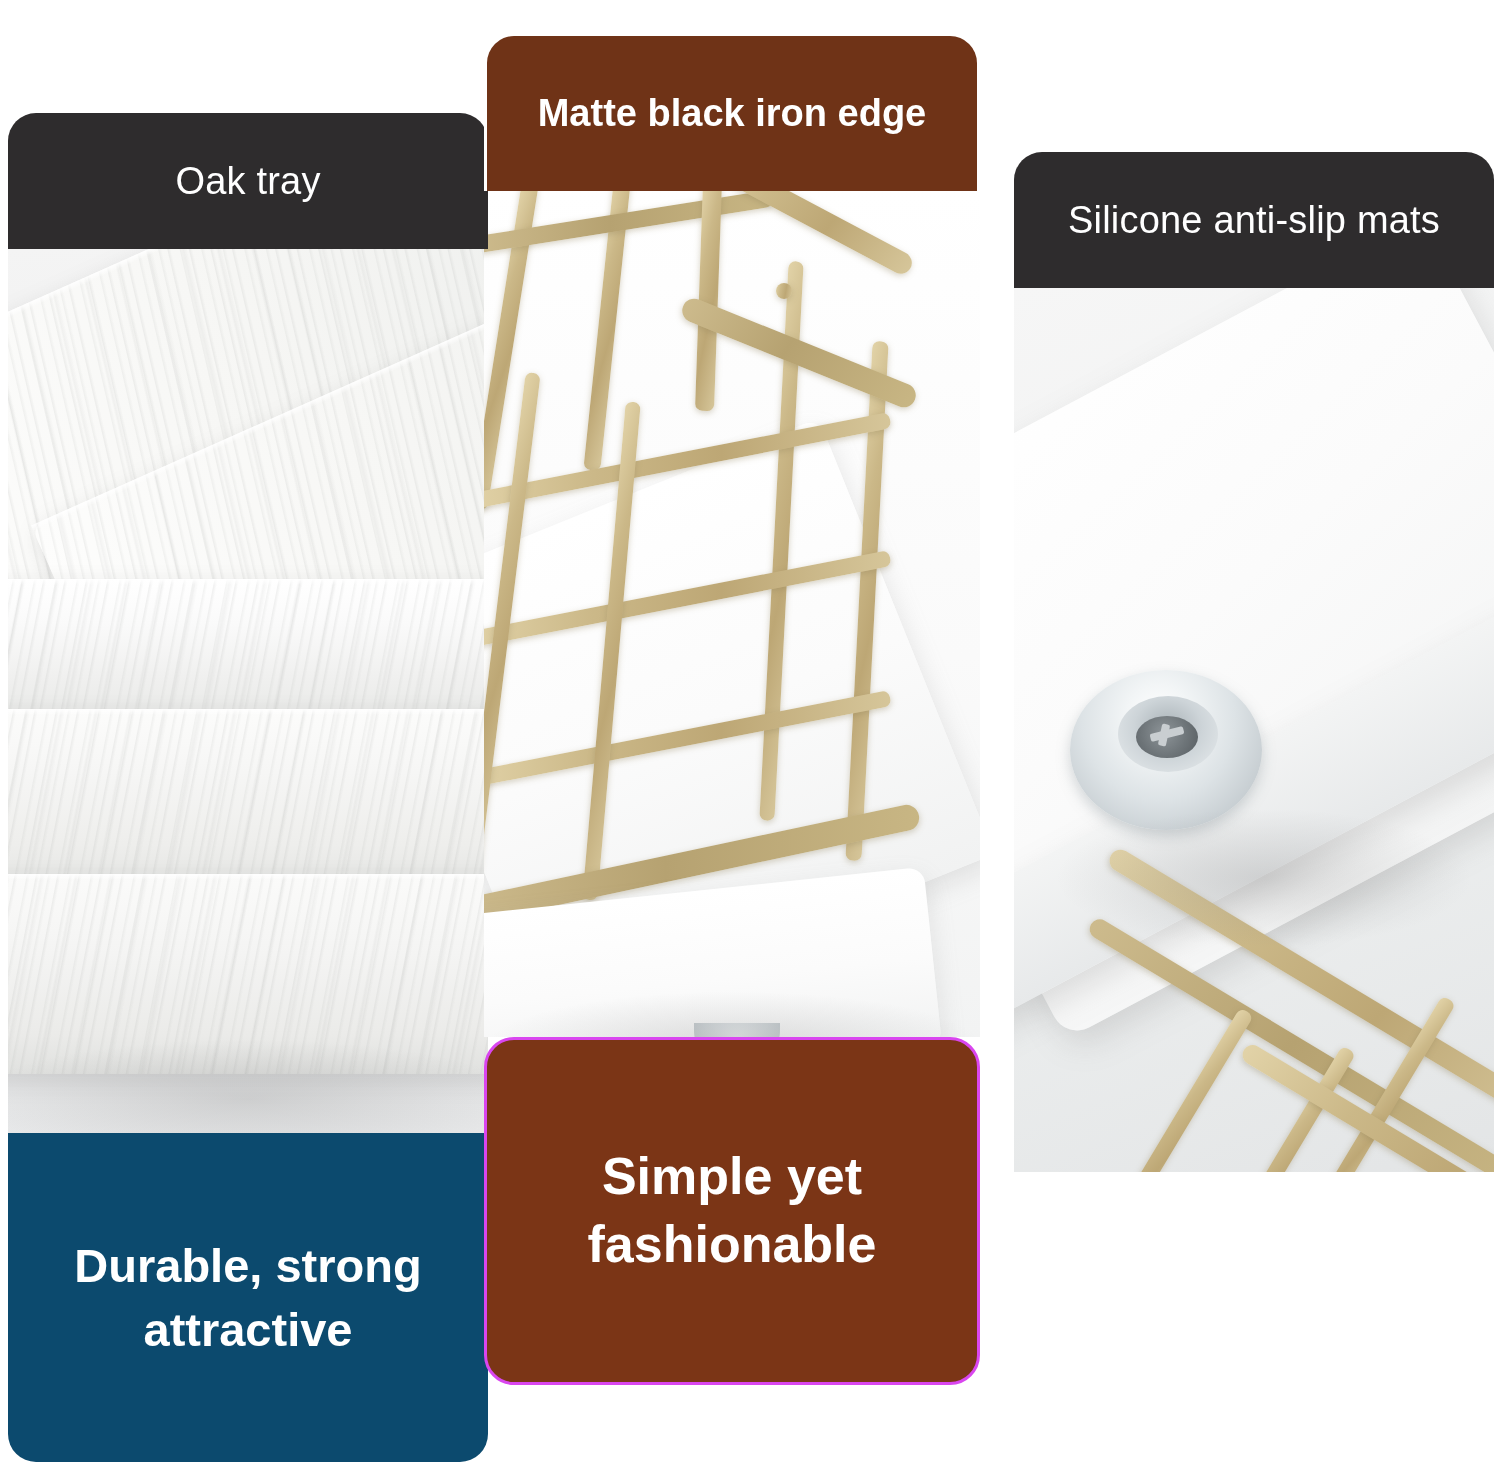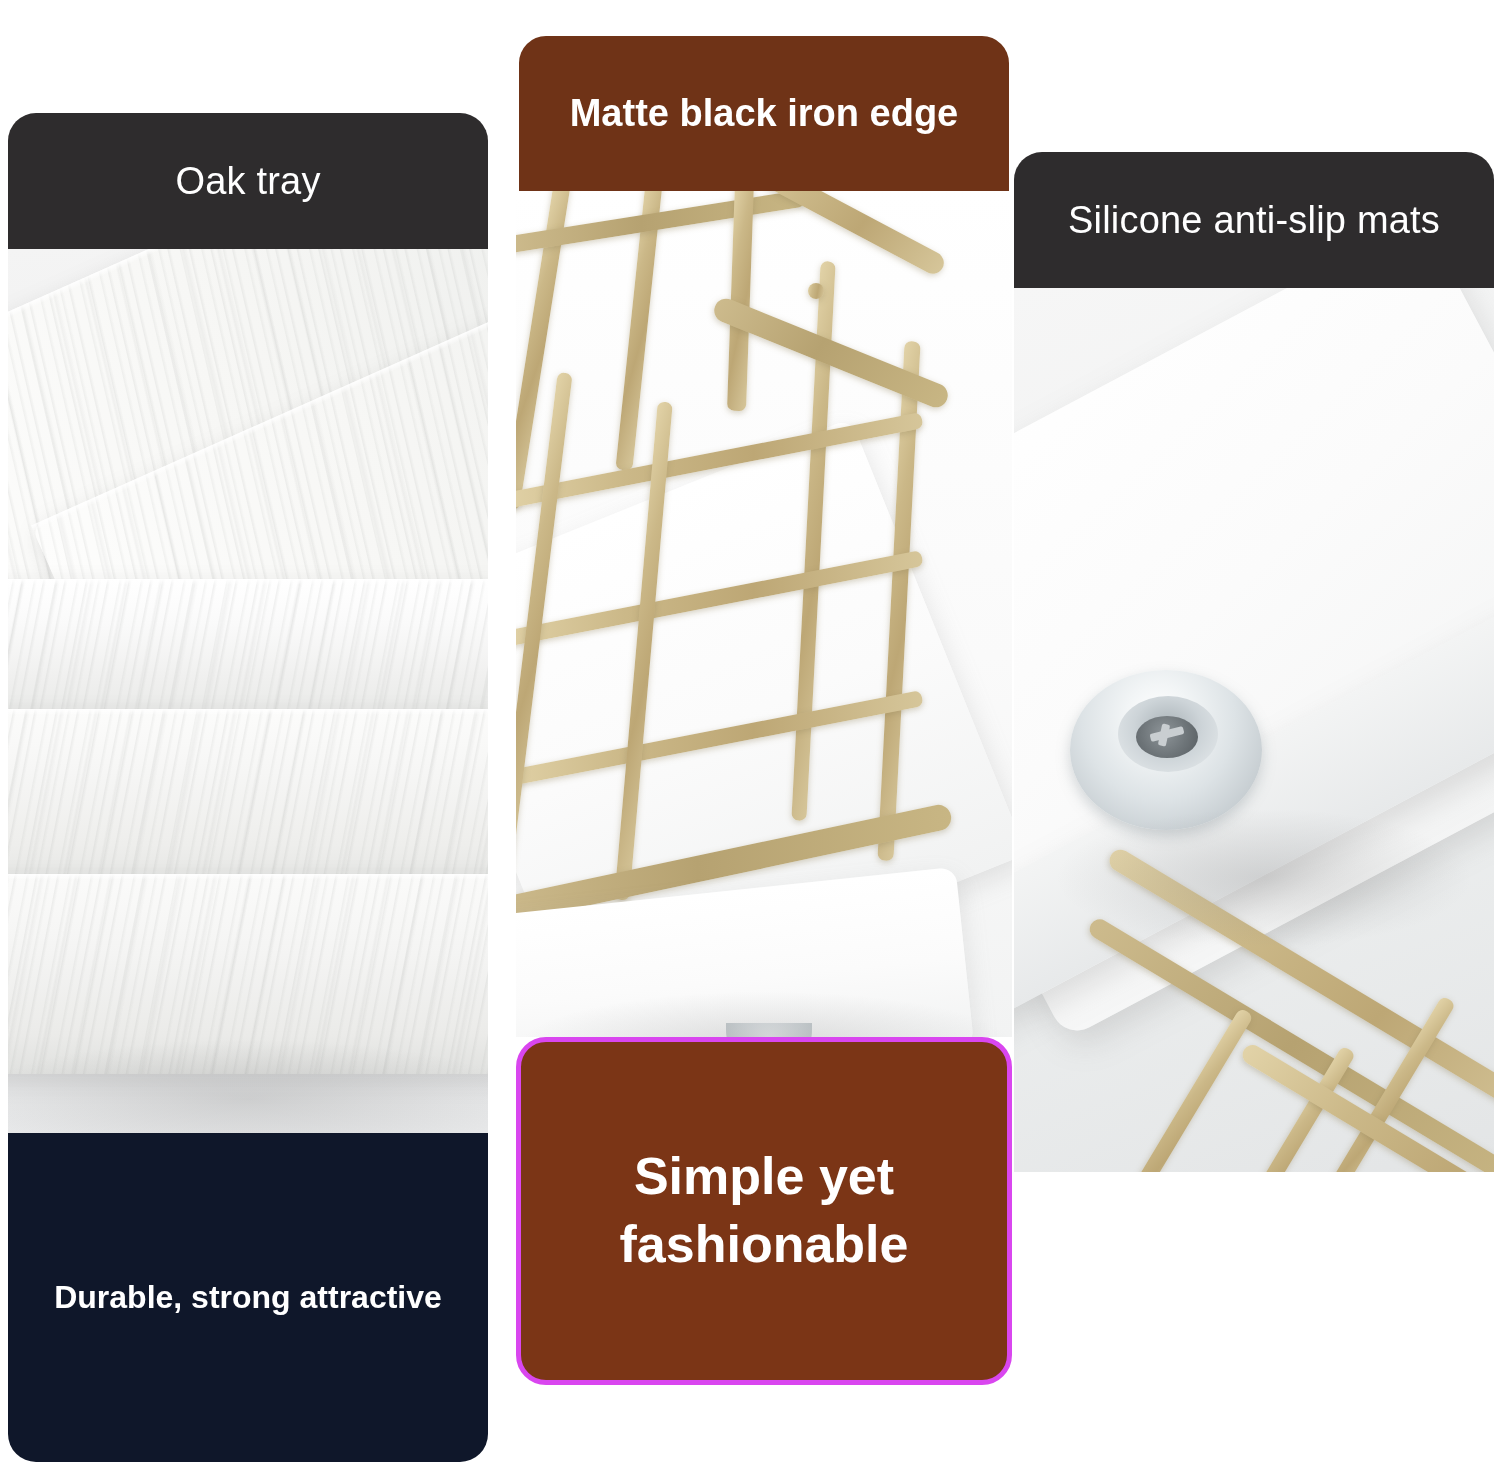--- a/index.html
+++ b/index.html
@@ -20,21 +20,21 @@
     height: 1462px;
     background: #ffffff;
   }
 
   
   .panel {
     position: absolute;
     overflow: hidden;
   }
   .panel-left  { left: 8px;   top: 113px; width: 480px; height: 1349px; }
-  .panel-center{ left: 516px; top: 33px;  width: 496px; height: 1352px; }
+  .panel-center{ left: 484px; top: 33px;  width: 496px; height: 1352px; }
   .panel-right { left: 1014px;top: 113px; width: 480px; height: 1349px; margin-top: 39px; }
 
   
   .cap {
     position: absolute;
     left: 0;
     width: 100%;
     box-sizing: border-box;
     display: flex;
     align-items: center;
@@ -58,37 +58,37 @@
     background: #6f3317;
     border-radius: 30px 30px 0 0;
     font-size: 38px;
     font-weight: bold;
     border: 3px solid #ffffff;
     border-bottom: none;
   }
   .cap-bot-gray {
     bottom: 0;
     height: 329px;
-    background: #0f172a;
+    background: #0c4a6e;
     border-radius: 0 0 28px 28px;
-    font-size: 32px;
+    font-size: 47px;
     font-weight: bold;
     line-height: 1.36;
     padding: 0 34px;
   }
   .cap-bot-brown {
     bottom: 0;
     height: 348px;
     background: #7b3516;
     border-radius: 30px;
     font-size: 52px;
     font-weight: bold;
     line-height: 1.3;
     padding: 0 30px;
-    border: 5px solid #d946ef;
+    border: 3px solid #d946ef;
   }
 
   
   .photo {
     position: absolute;
     left: 0;
     width: 100%;
     overflow: hidden;
   }
   .photo-left   { top: 136px; height: 884px; background: linear-gradient(175deg,#f4f4f4 0%,#eceded 40%,#e6e7e8 100%); }

